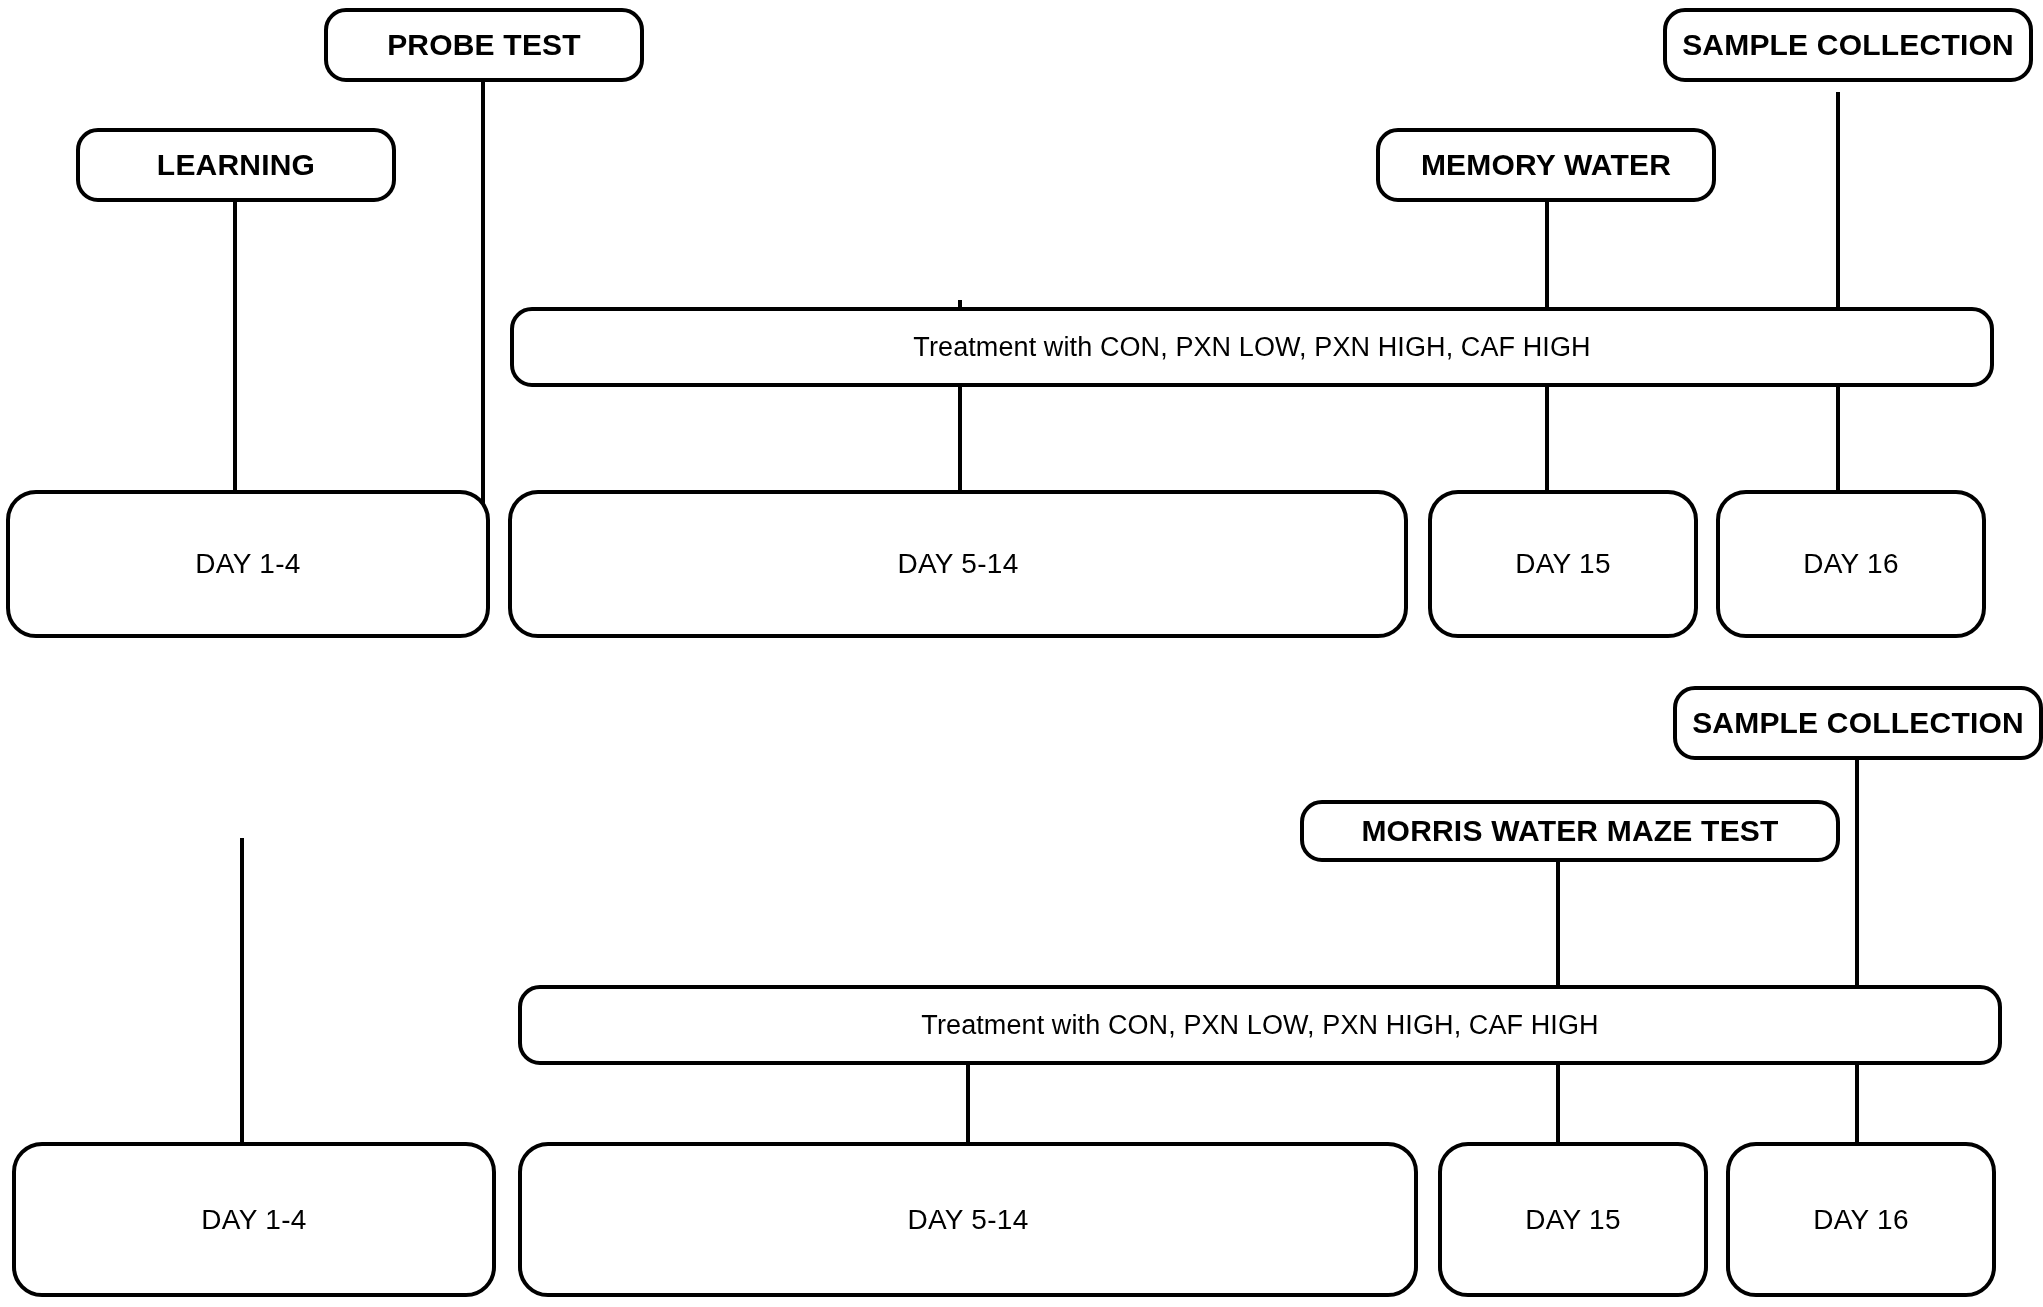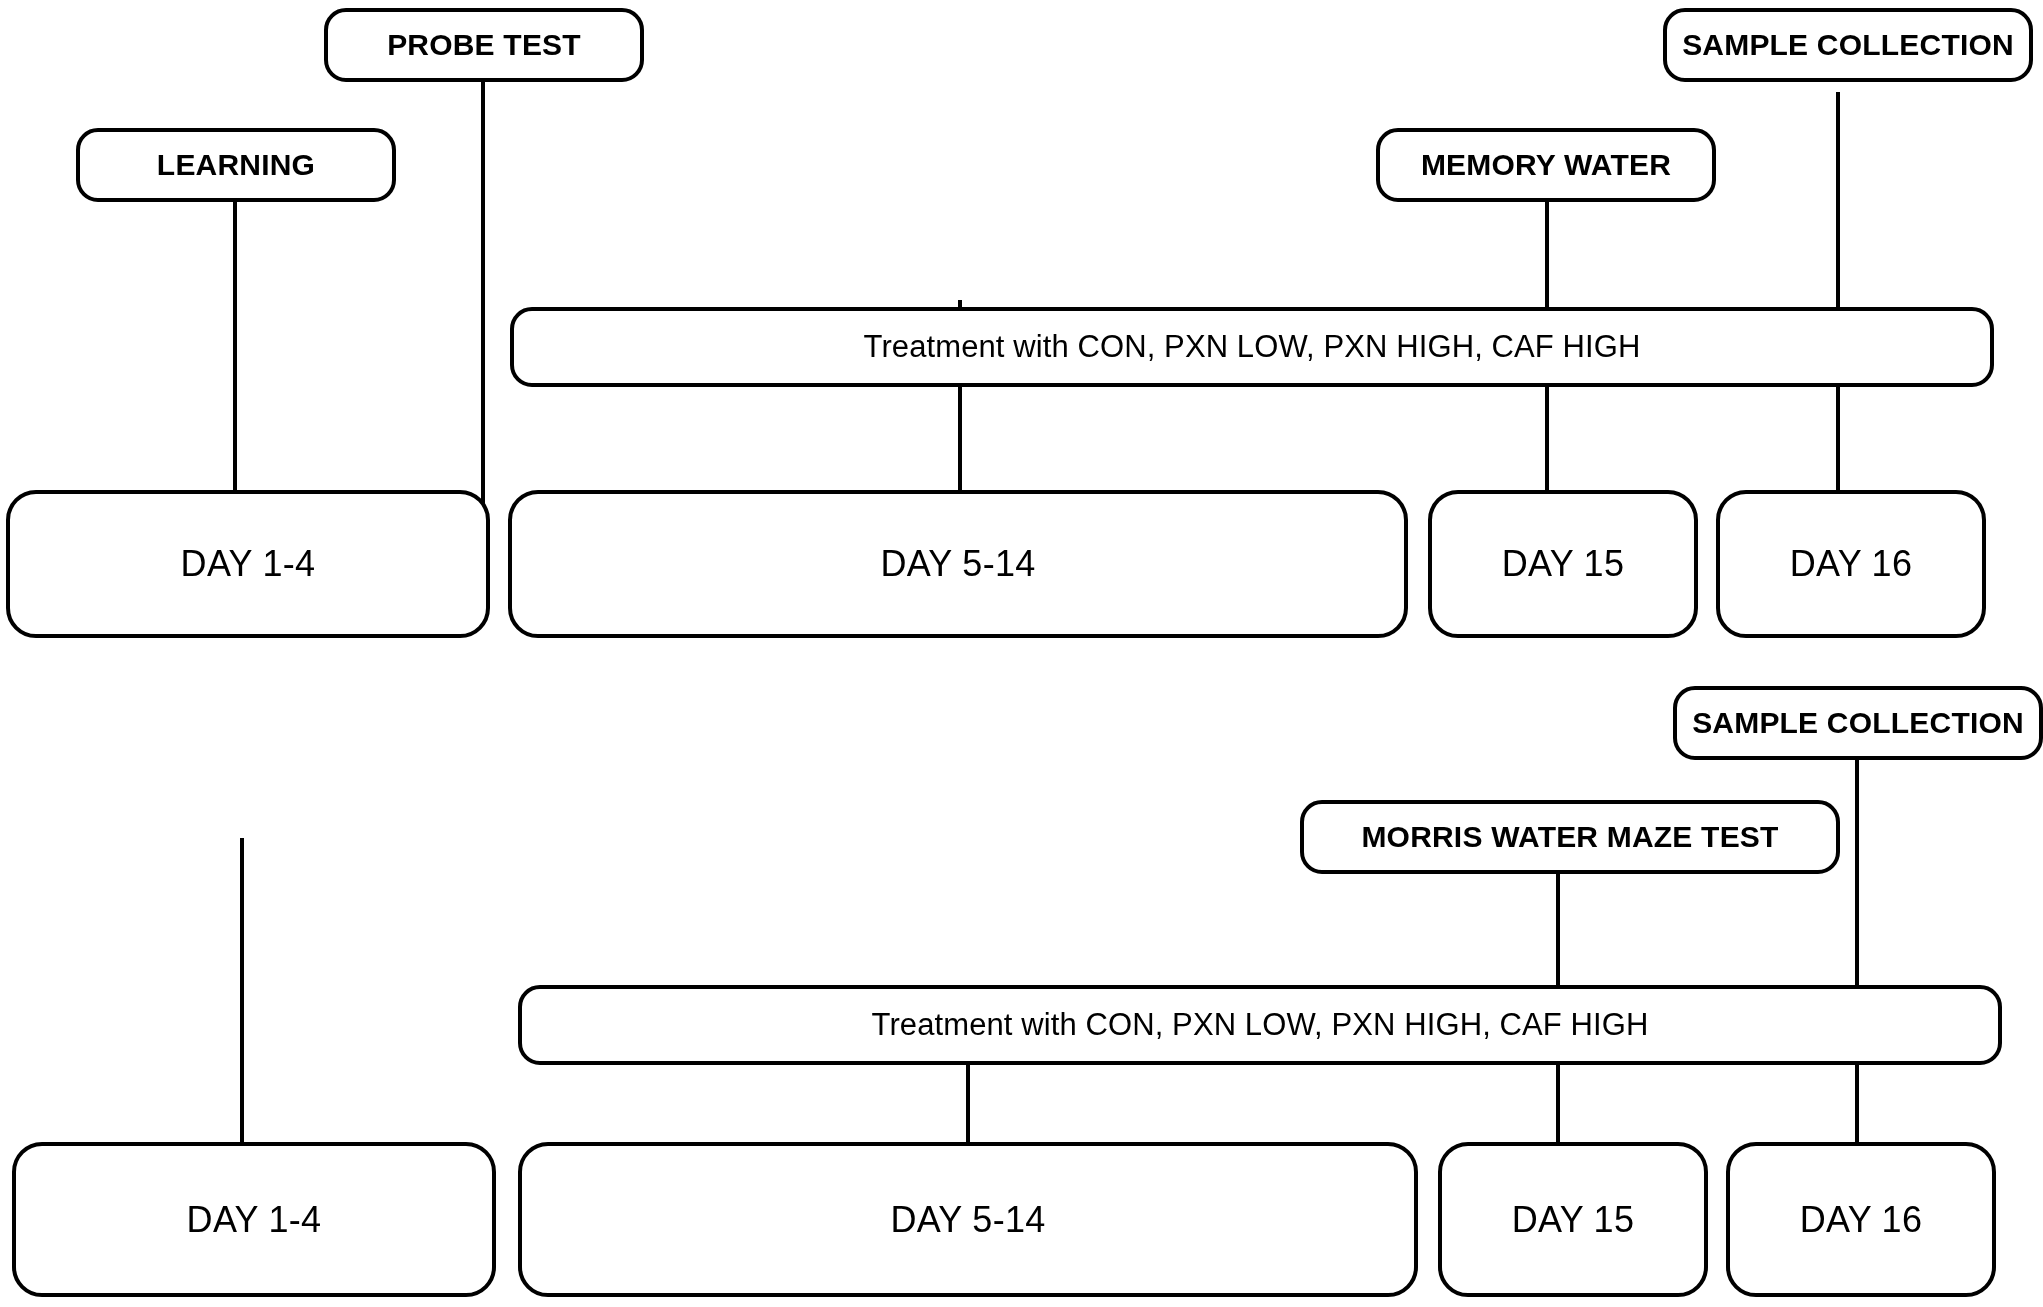--- a/index.html
+++ b/index.html
@@ -38,30 +38,30 @@
     letter-spacing: 0.2px;
     font-stretch: condensed;
     padding: 0 14px;
     line-height: 1.05;
   }
 
   
   .band {
     border-radius: 22px;
     font-weight: 400;
-    font-size: 31px;
+    font-size: 27px;
     letter-spacing: 0.1px;
     padding: 0 18px;
   }
 
   
   .day {
     border-radius: 30px;
     font-weight: 400;
-    font-size: 36px;
+    font-size: 28px;
     letter-spacing: 0.3px;
   }
 
   
   .conn {
     position: absolute;
     background: #000000;
     width: 4px;
     z-index: 1;
   }
@@ -123,21 +123,21 @@
 
   <div class="conn" style="left:1556px; top:838px; height:308px;"></div>
 
   <div class="conn" style="left:966px; top:1010px; height:136px;"></div>
 
   <div class="node chip" style="left:1673px; top:686px; width:370px; height:74px;">
     <span>SAMPLE COLLECTION</span>
   </div>
 
 
-  <div class="node chip" style="left:1300px; top:800px; width:540px; height:74px;align-items:center;">
+  <div class="node chip" style="left:1300px; top:800px; width:540px; height:62px;align-items:center;">
     <span>MORRIS WATER MAZE TEST</span>
   </div>
 
   <div class="node band" style="left:518px; top:985px; width:1484px; height:80px;">
     <span>Treatment with CON, PXN LOW, PXN HIGH, CAF HIGH</span>
   </div>
 
   <div class="node day" style="left:12px; top:1142px; width:484px; height:155px;">
     <span>DAY 1-4</span>
   </div>

